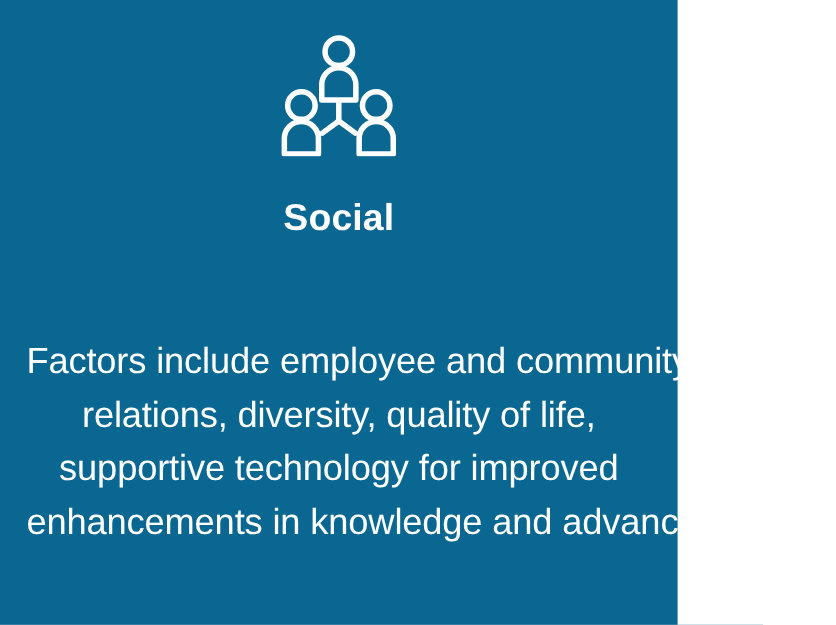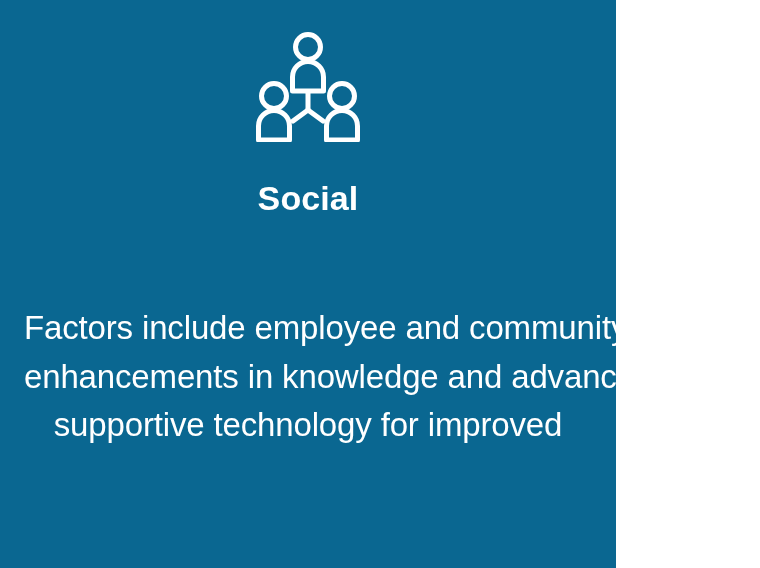--- a/index.html
+++ b/index.html
@@ -93,17 +93,18 @@
         <circle cx="87" cy="66" r="12.5"></circle>
         <path d="M71.5 110 L71.5 96 A15.5 15.5 0 0 1 102.5 96 L102.5 110 Z"></path>
       </g>
     </svg>
   </div>
 
   <div id="title">Social</div>
 
   <div id="body-text">
     <span class="body-line">Factors include employee and community</span>
+    <span class="body-line">relations, diversity, quality of life,</span>
+    <span class="body-line">supportive technology for improved</span>
     <span class="body-line">enhancements in knowledge and advances in</span>
-    <span class="body-line">supportive technology for improved</span>
   </div>
 
 </div>
 
 </body></html>

